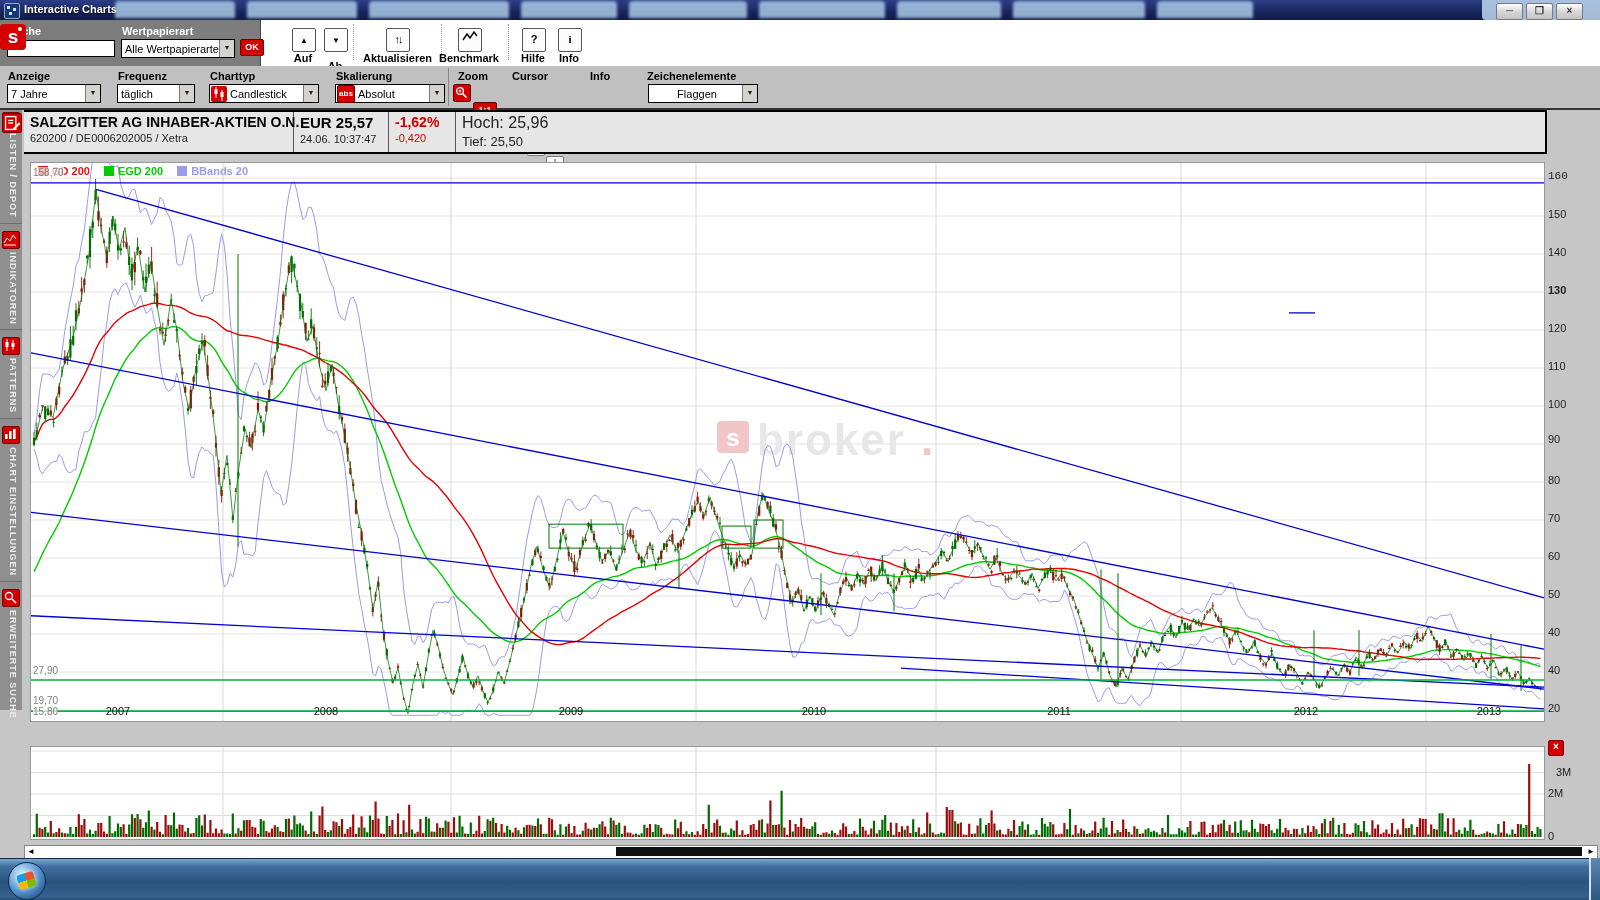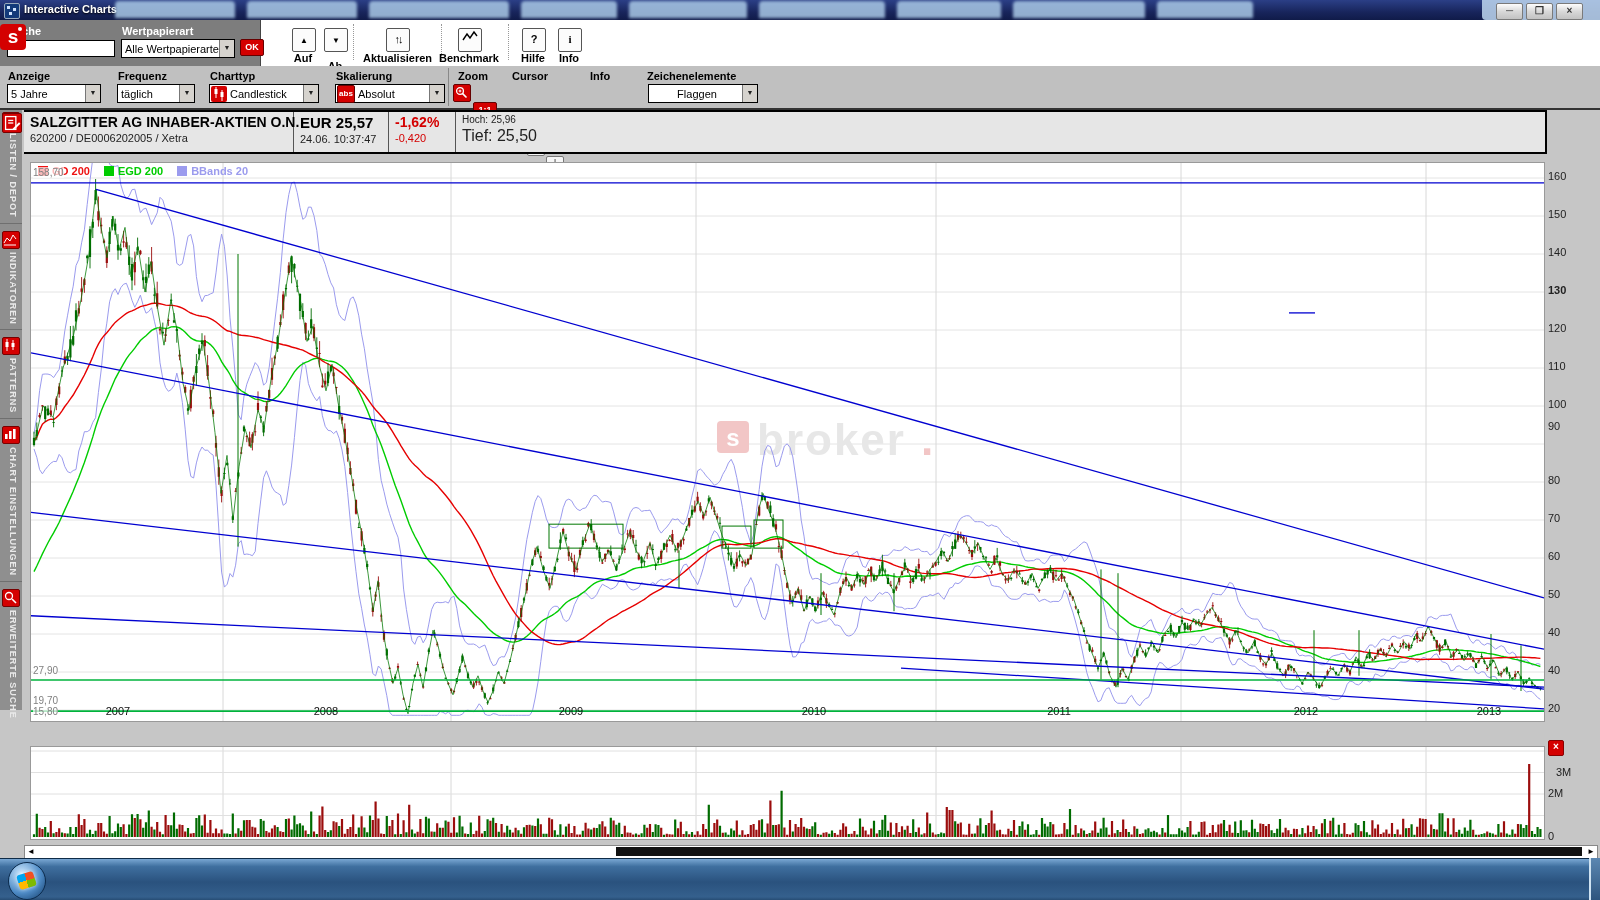--- a/index.html
+++ b/index.html
@@ -152,21 +152,21 @@
   <div id="brand">
     <div id="brand-s">s</div>
     <span id="brand-text">broker</span>
     <span id="brand-dot">.</span>
   </div>
 </div>
 
 <div id="toolbar2" class="abs">
   <span class="tb2-label abs" style="left:8px;top:4px">Anzeige</span>
   <div class="dd abs" style="left:7px;top:18px;width:92px;height:17px">
-    <span class="txt">5 Jahre</span>
+    <span class="txt">7 Jahre</span>
     <span class="arr">▼</span>
   </div>
   <span class="tb2-label abs" style="left:118px;top:4px">Frequenz</span>
   <div class="dd abs" style="left:117px;top:18px;width:76px;height:17px">
     <span class="txt">täglich</span>
     <span class="arr">▼</span>
   </div>
   <span class="tb2-label abs" style="left:210px;top:4px">Charttyp</span>
   <div class="dd abs" style="left:209px;top:18px;width:108px;height:17px">
     <span class="sq16" style="background:#d40000;margin-left:1px">
@@ -236,22 +236,22 @@
   </div>
   <div class="qcell" style="width:80px">
     <div class="qname" style="font-size:15px">EUR 25,57</div>
     <div class="qsub">24.06. 10:37:47</div>
   </div>
   <div class="qcell" style="width:52px">
     <div class="qname qred">-1,62%</div>
     <div class="qsub qred">-0,420</div>
   </div>
   <div class="qcell" style="border-right:none;width:120px">
-    <div class="qsub" style="margin-top:0;font-size:10px">Hoch: 25,96</div>
-    <div class="qsub" style="font-size:16px">Tief: 25,50</div>
+    <div class="qsub" style="margin-top:0;font-size:16px">Hoch: 25,96</div>
+    <div class="qsub" style="font-size:13px">Tief: 25,50</div>
   </div>
 </div>
 
 <div id="sidebar" class="abs">
   <div class="side-tab">
     <div class="side-ico">
       <svg width="14" height="14" viewBox="0 0 14 14">
           <rect x="2" y="2" width="8" height="10" fill="none" stroke="#fff"></rect>
           <line x1="4" y1="5" x2="8" y2="5" stroke="#fff"></line>
           <line x1="4" y1="7" x2="8" y2="7" stroke="#fff"></line>
@@ -382,28 +382,28 @@
     <span class="leg-item">
       <span class="leg-sw" style="background: rgb(0, 204, 0);"></span>
       <span style="color: rgb(0, 204, 0);">EGD 200</span>
     </span>
     <span class="leg-item">
       <span class="leg-sw" style="background: rgb(155, 155, 238);"></span>
       <span style="color: rgb(155, 155, 238);">BBands 20</span>
     </span>
   </div>
 <div id="chart-overlays">
-    <div class="axis-lab" style="left: 1548px; top: 170px;">160</div>
+    <div class="axis-lab" style="left: 1548px; top: 170px; font-family: Liberation Mono, monospace;">160</div>
     <div class="axis-lab" style="left: 1548px; top: 208px;">150</div>
     <div class="axis-lab" style="left: 1548px; top: 246px;">140</div>
     <div class="axis-lab" style="left: 1548px; top: 284px; font-weight: bold;">130</div>
     <div class="axis-lab" style="left: 1548px; top: 322px;">120</div>
     <div class="axis-lab" style="left: 1548px; top: 360px;">110</div>
     <div class="axis-lab" style="left: 1548px; top: 398px;">100</div>
-    <div class="axis-lab" style="left: 1548px; top: 420px;">90</div>
+    <div class="axis-lab" style="left: 1548px; top: 433px;">90</div>
     <div class="axis-lab" style="left: 1548px; top: 474px;">80</div>
     <div class="axis-lab" style="left: 1548px; top: 512px;">70</div>
     <div class="axis-lab" style="left: 1548px; top: 550px;">60</div>
     <div class="axis-lab" style="left: 1548px; top: 588px;">50</div>
     <div class="axis-lab" style="left: 1548px; top: 626px;">40</div>
     <div class="axis-lab" style="left: 1548px; top: 664px;">40</div>
     <div class="axis-lab" style="left: 1548px; top: 702px;">20</div>
     <div class="pricelab" style="left: 33px; top: 167px;">158,70</div>
     <div class="pricelab" style="left: 33px; top: 665px;">27,90</div>
     <div class="pricelab" style="left: 33px; top: 695px;">19,70</div>

